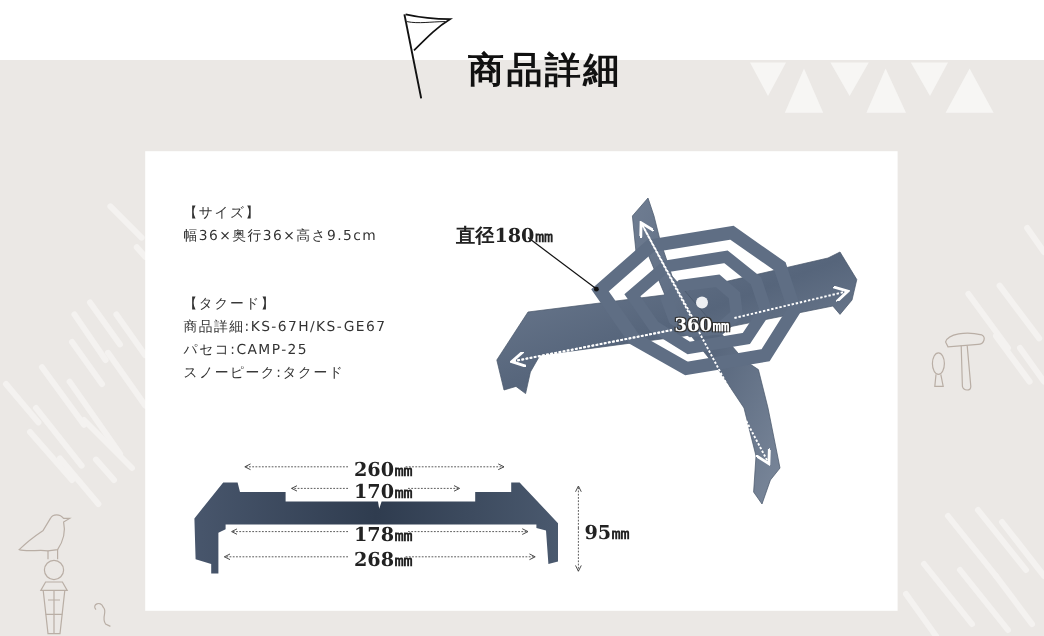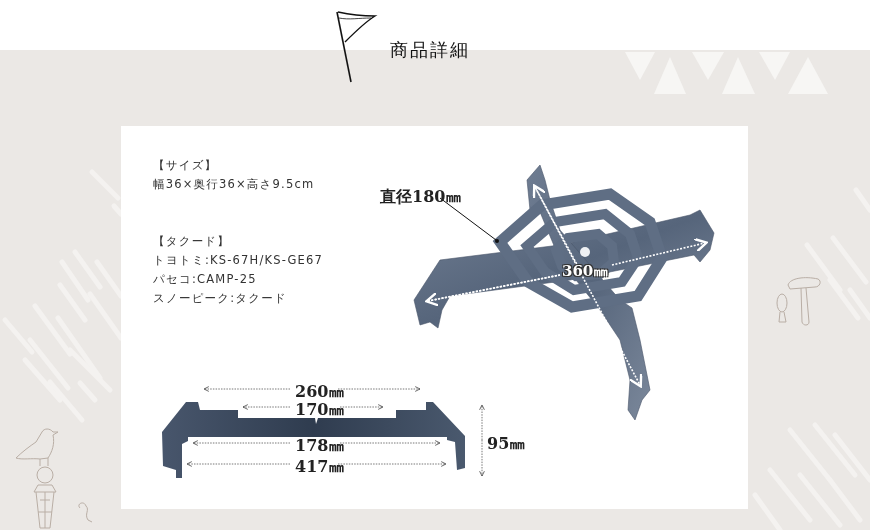--- a/index.html
+++ b/index.html
@@ -1,23 +1,23 @@
 <!DOCTYPE html>
 <html><head>
 <meta charset="utf-8">
 <style>
   html,body{margin:0;padding:0;}
   body{width:870px;height:530px;position:relative;overflow:hidden;background:#ebe8e5;font-family:"DejaVu Sans","Liberation Sans",sans-serif;}
   .top-band{position:absolute;left:0;top:0;width:870px;height:50px;background:#ffffff;}
   .bg-deco{position:absolute;left:0;top:0;width:870px;height:530px;}
   .heading{position:absolute;left:335px;top:4px;height:80px;width:200px;}
   .heading .flag{position:absolute;left:0;top:0;}
-  .heading .title{position:absolute;left:55px;top:34px;font-size:18px;font-weight:normal;color:#111;letter-spacing:2px;font-family:"DejaVu Sans",sans-serif;}
+  .heading .title{position:absolute;left:55px;top:34px;font-size:30px;font-weight:bold;color:#111;letter-spacing:2px;font-family:"DejaVu Sans",sans-serif;}
   .card{position:absolute;left:121px;top:126px;width:627px;height:383px;background:#ffffff;}
-  .specs{position:absolute;left:153px;top:156px;font-size:11.5px;color:#333;line-height:19px;letter-spacing:1.2px;font-family:"DejaVu Sans",sans-serif;}
+  .specs{position:absolute;left:153px;top:168px;font-size:11.5px;color:#333;line-height:19px;letter-spacing:1.2px;font-family:"DejaVu Sans",sans-serif;}
   .specs .gap{height:19px;}
   .drawing{position:absolute;left:0;top:0;}
   .dim{position:absolute;font-family:"DejaVu Serif",serif;font-size:16px;color:#222;font-weight:bold;}
   .dim.outlined{color:#fff;text-shadow:-1px -1px 0 #333,1px -1px 0 #333,-1px 1px 0 #333,1px 1px 0 #333;font-size:15px;}
 </style>
 </head>
 <body>
 
 <div class="top-band"></div>
 
@@ -93,21 +93,21 @@
 </div>
 
 <div class="card"></div>
 
 <div class="specs">
   <div>【サイズ】</div>
   <div>幅36×奥行36×高さ9.5cm</div>
   <div class="gap"></div>
   <div class="gap"></div>
   <div>【タクード】</div>
-  <div>トヨトミ:KS-67H/KS-GE67</div>
+  <div>商品詳細:KS-67H/KS-GE67</div>
   <div>パセコ:CAMP-25</div>
   <div>スノーピーク:タクード</div>
 </div>
 
 <svg class="drawing" width="870" height="530" viewBox="0 0 870 530">
   <defs>
     <linearGradient id="metal" x1="0" y1="0" x2="1" y2="1">
       <stop offset="0" stop-color="#6f7d92"></stop>
       <stop offset="0.5" stop-color="#56657b"></stop>
       <stop offset="1" stop-color="#7b889b"></stop>
@@ -160,14 +160,14 @@
       <line x1="482" y1="440" x2="482" y2="476" marker-end="url(#arrowK)"></line>
     </g>
   </g>
 </svg>
 
 <div class="dim" style="left:380px;top:187px;">直径180㎜</div>
 <div class="dim outlined" style="left:562px;top:262px;">360㎜</div>
 <div class="dim" style="left:295px;top:382px;">260㎜</div>
 <div class="dim" style="left:295px;top:400px;">170㎜</div>
 <div class="dim" style="left:295px;top:436px;">178㎜</div>
-<div class="dim" style="left:295px;top:457px;">417㎜</div>
+<div class="dim" style="left:295px;top:457px;">268㎜</div>
 <div class="dim" style="left:487px;top:434px;">95㎜</div>
 
 </body></html>

